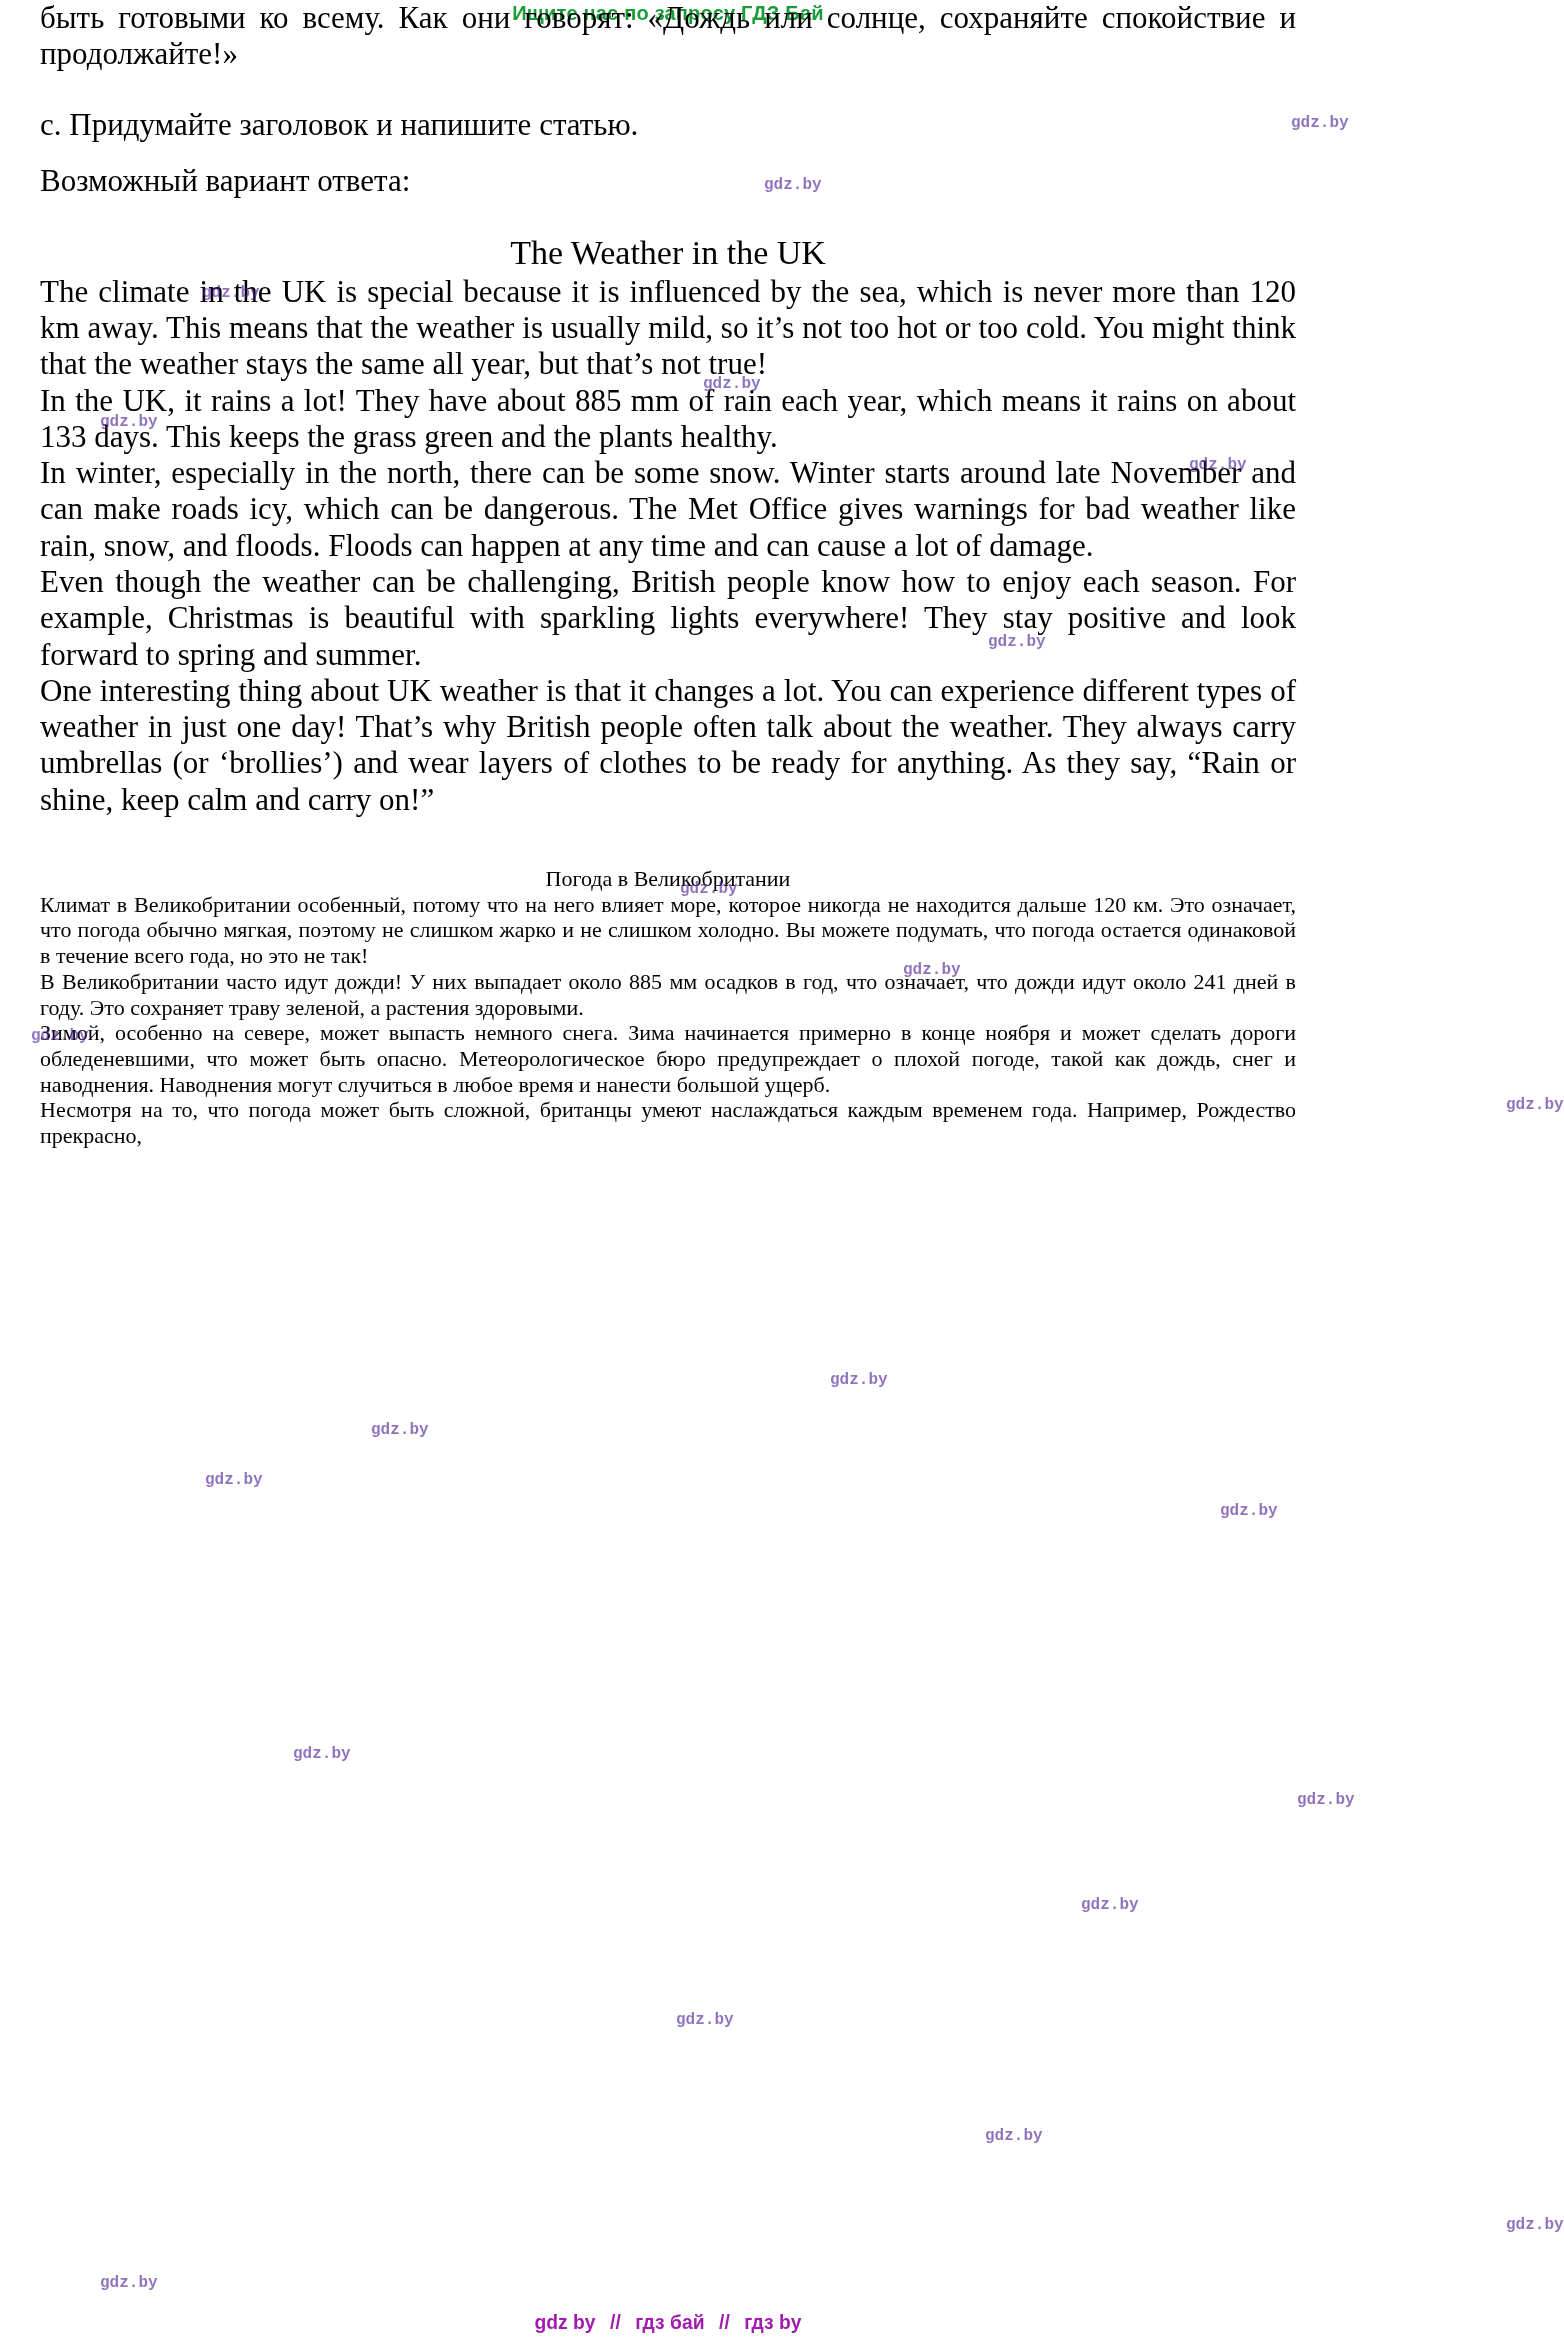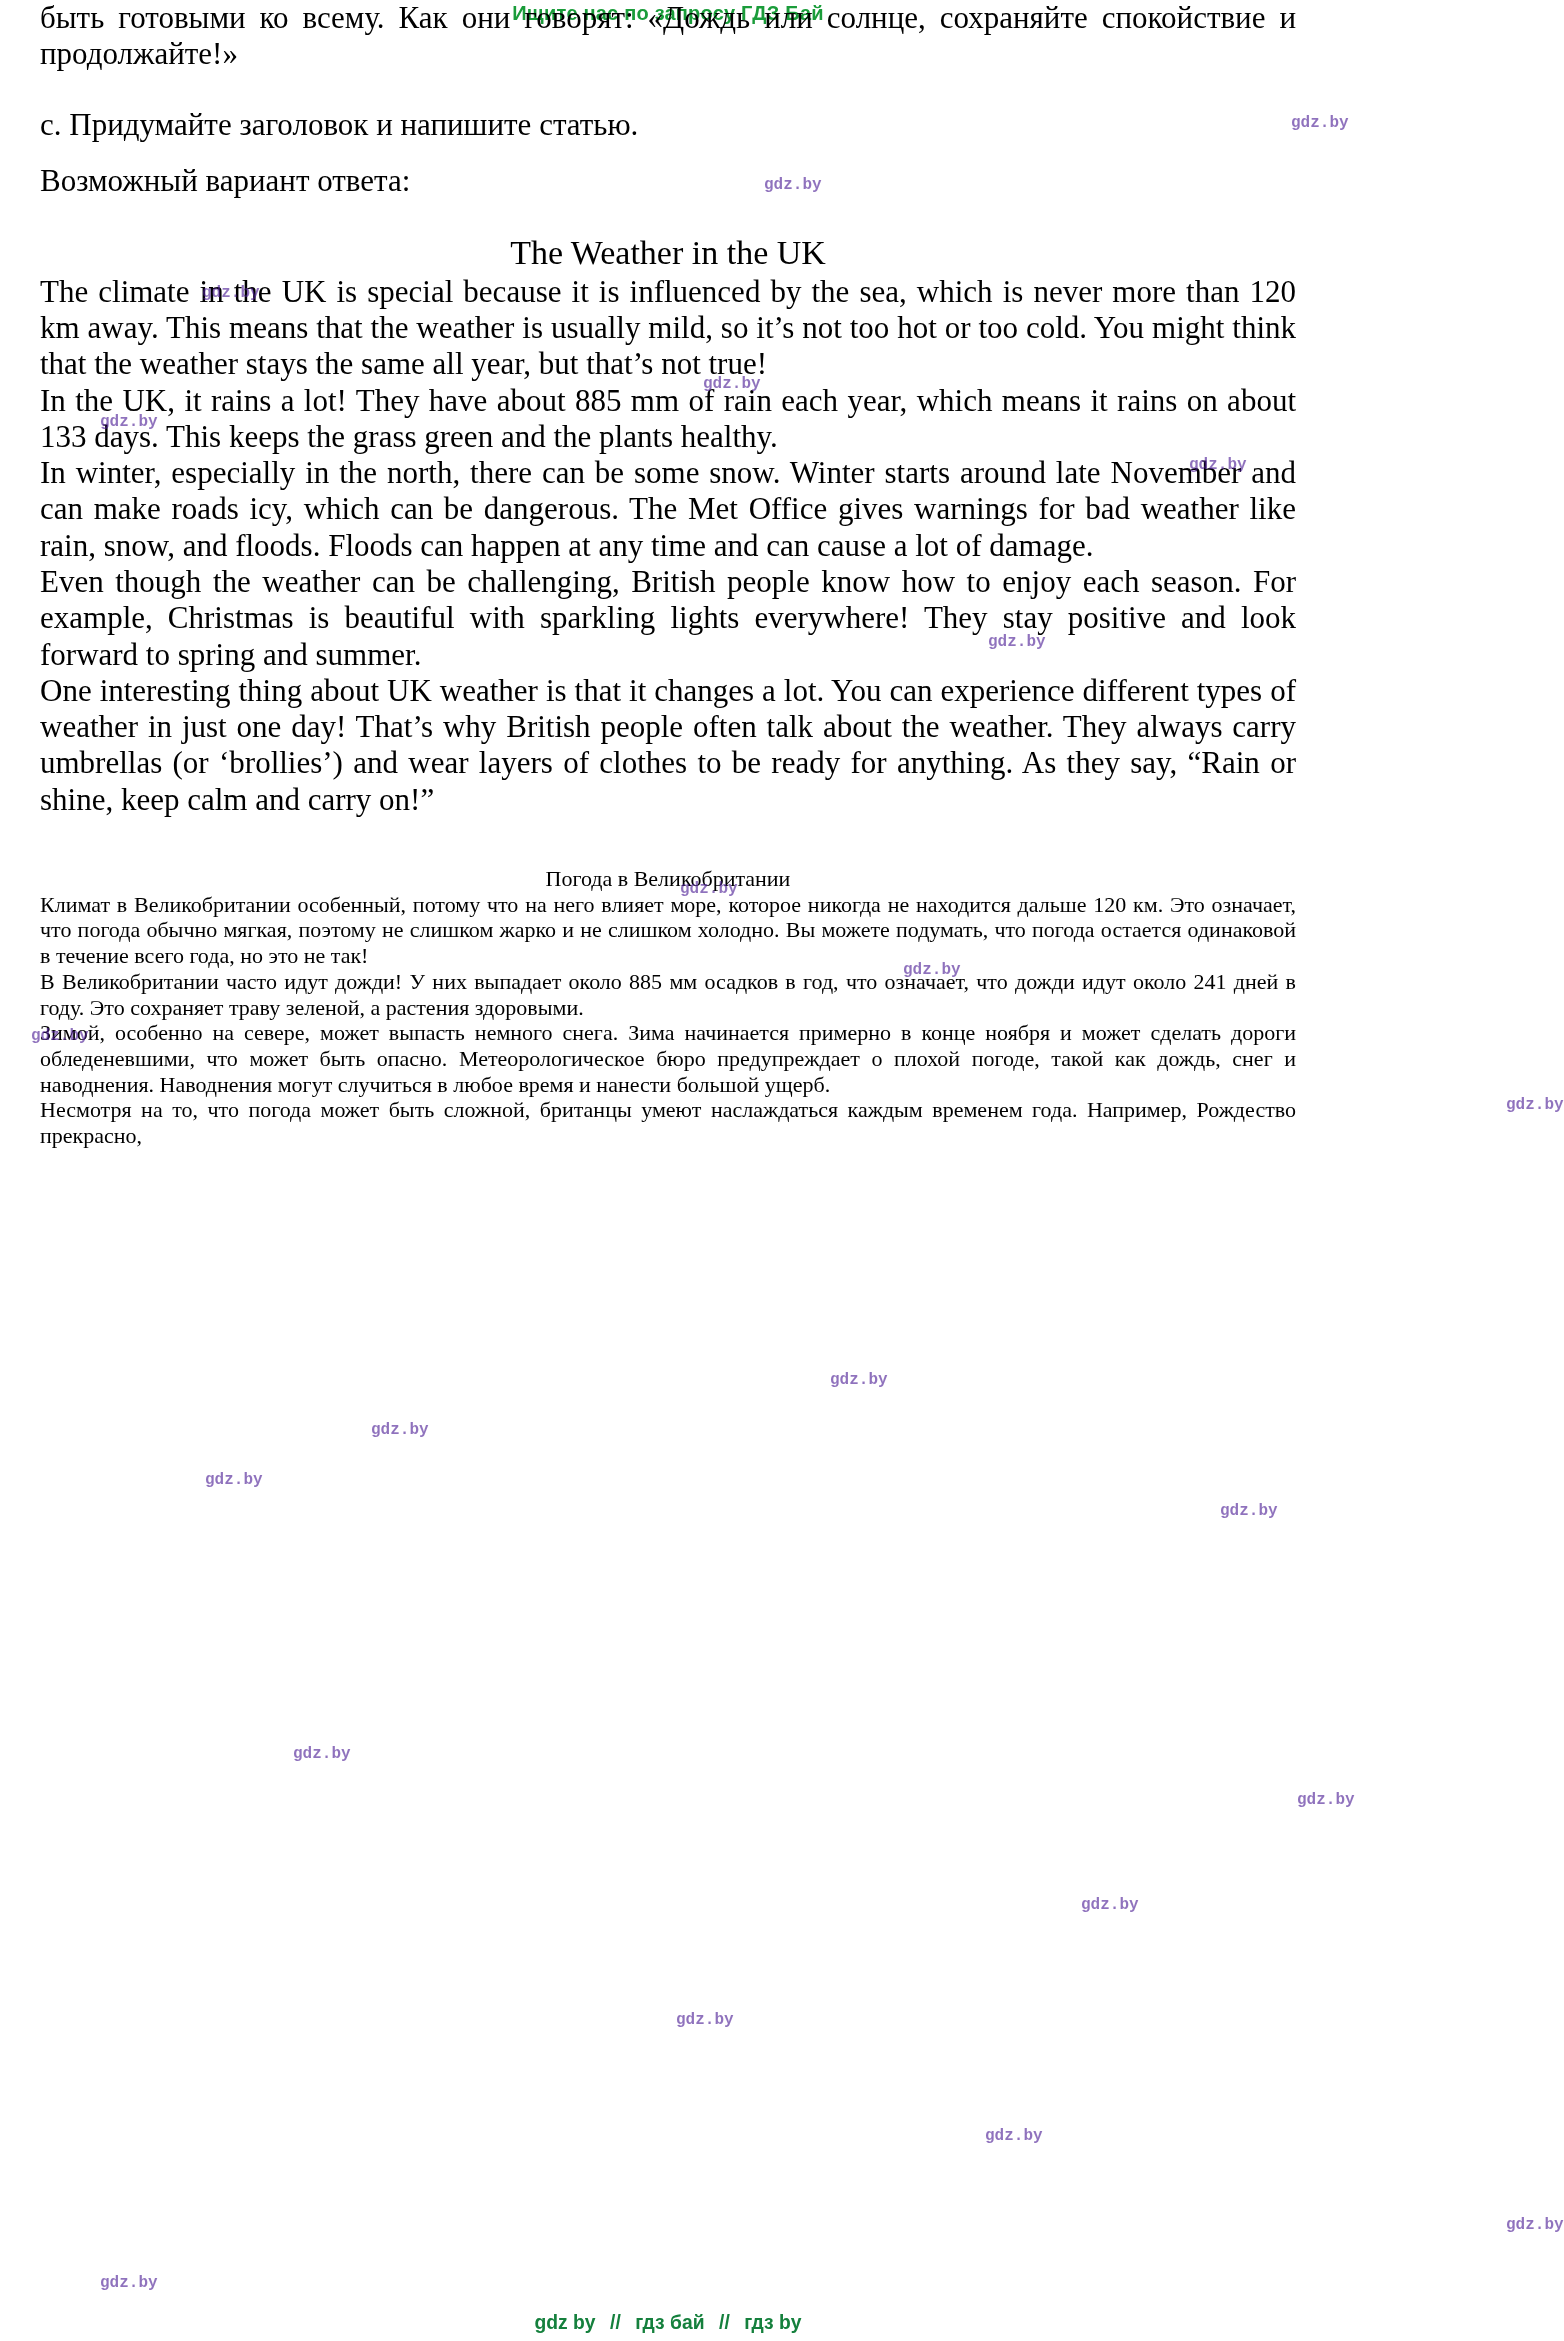--- a/index.html
+++ b/index.html
@@ -74,21 +74,21 @@
   }
   .footer {
     position: absolute;
     bottom: 7.7px;
     left: 0;
     width: 100%;
     text-align: center;
     font-family: "Liberation Sans", sans-serif;
     font-weight: bold;
     font-size: 19.3px;
-    color: #15803d;
+    color: #a21caf;
     z-index: 6;
   }
   .footer span { margin: 0 4.6px; }
 </style>
 </head>
 <body>
 
 <div class="page">
 
   <div class="top-banner">Ищите нас по запросу ГДЗ Бай</div>

